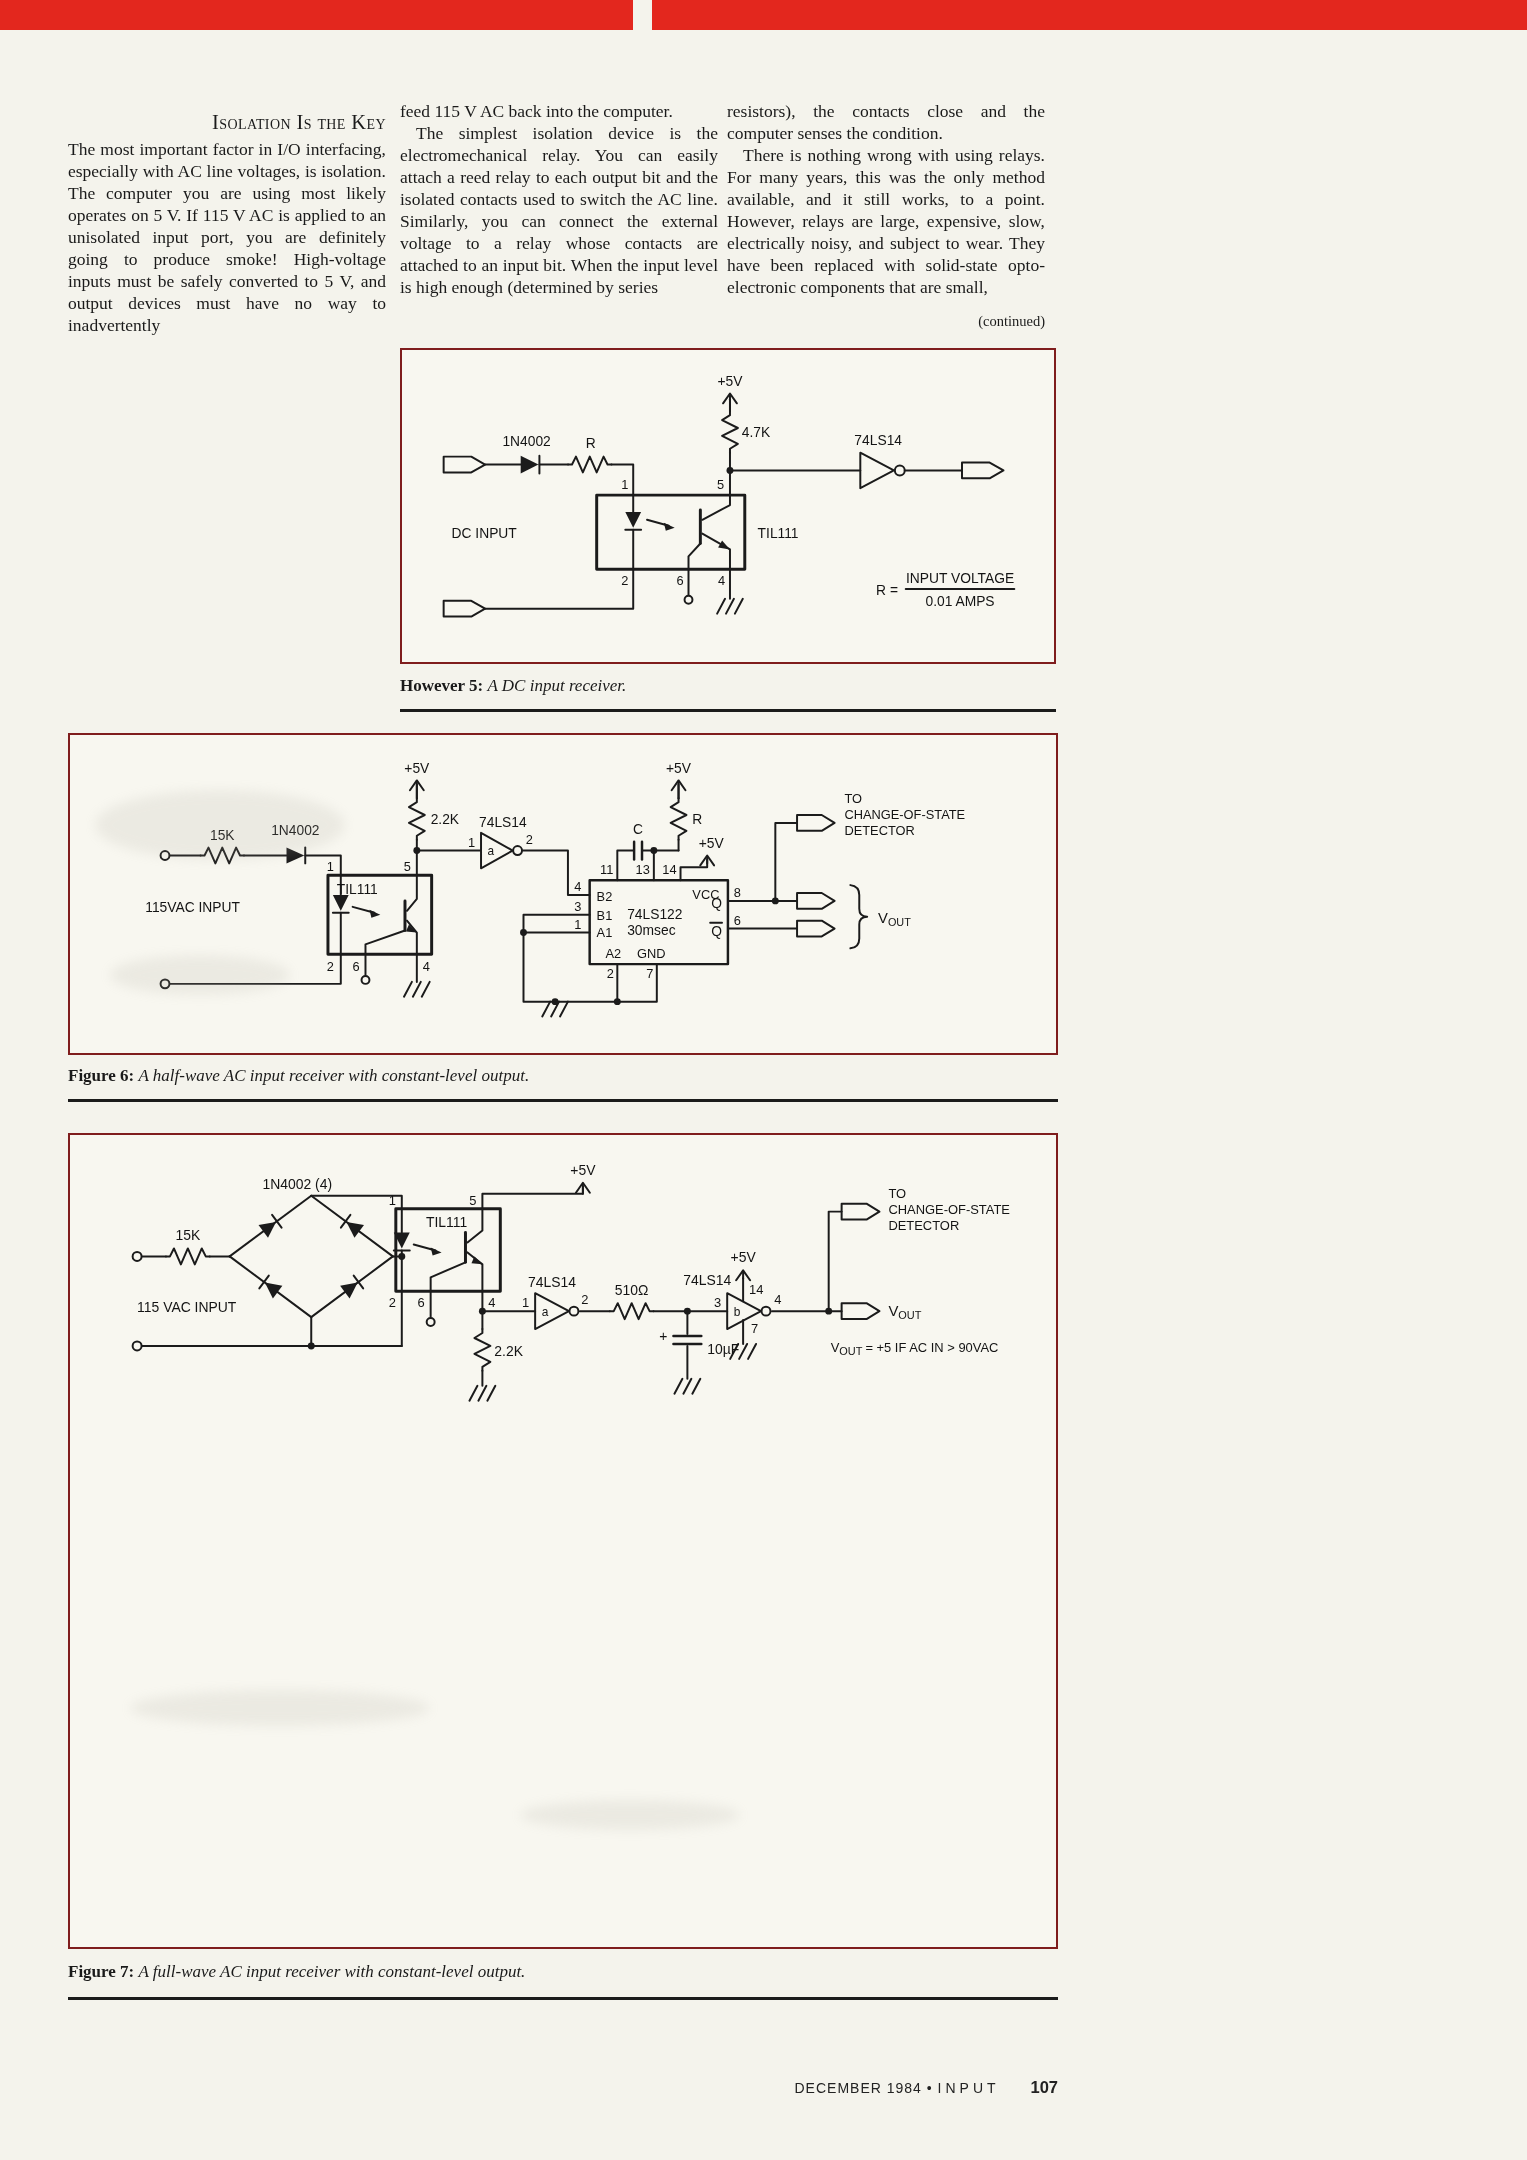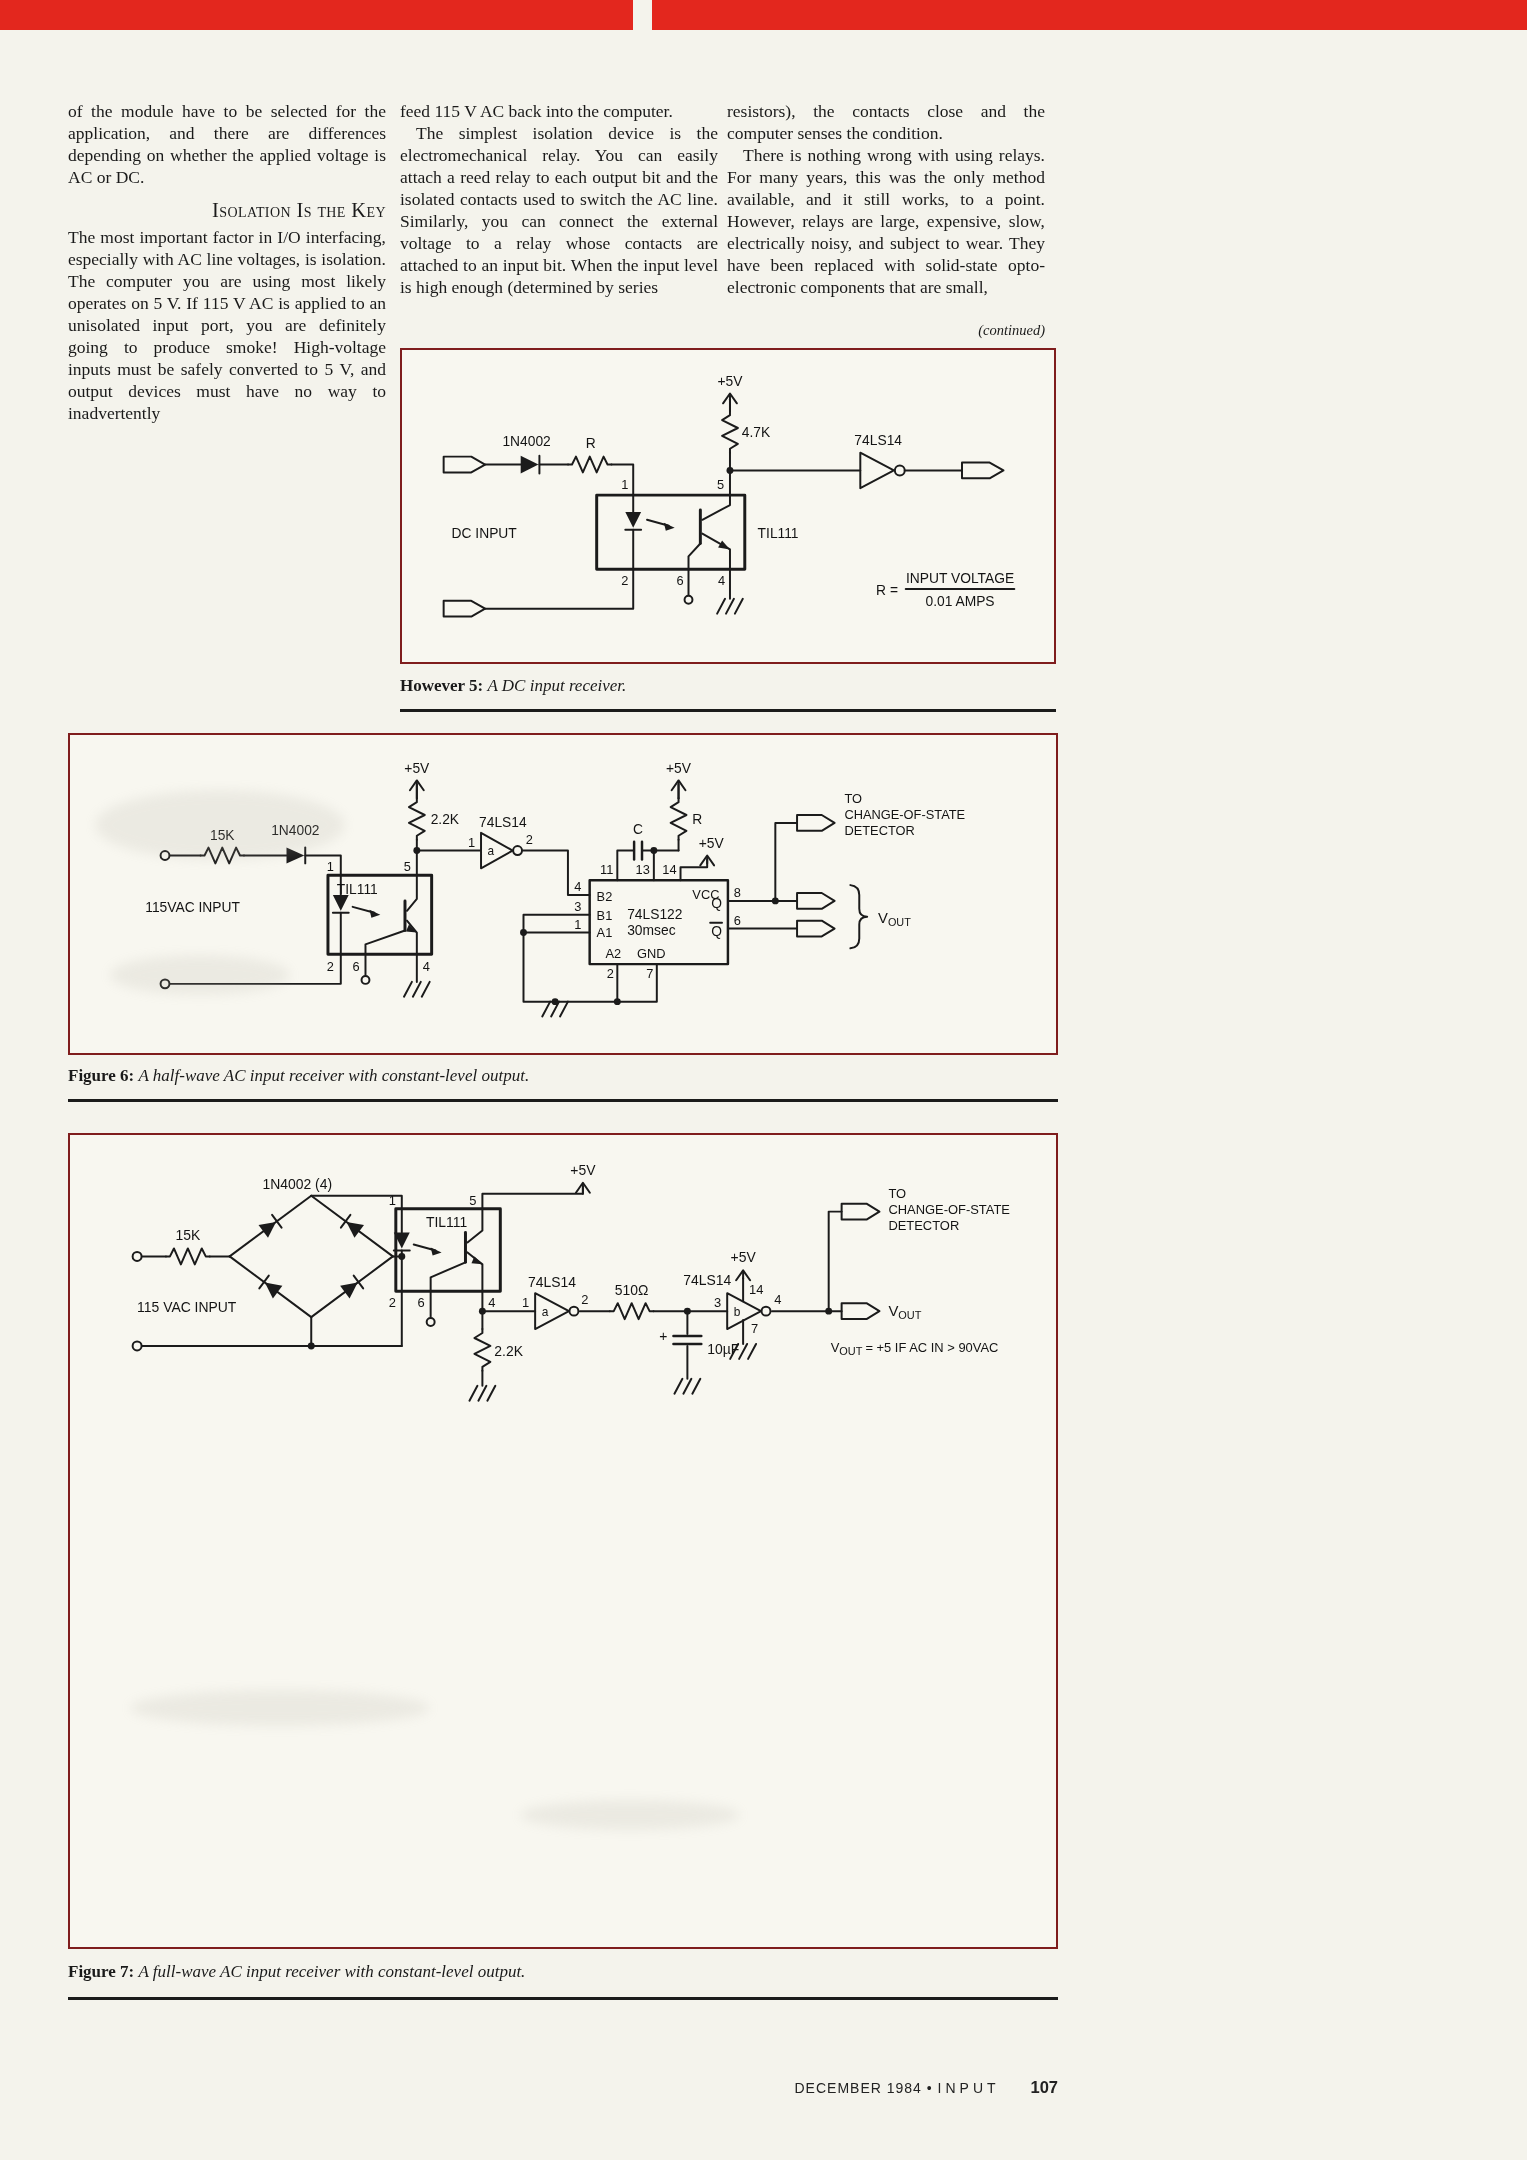--- a/index.html
+++ b/index.html
@@ -8,21 +8,21 @@
         font-family:"Liberation Serif",serif;overflow:hidden;margin:0 auto}
   .redbar{position:absolute;top:0;height:30px;background:#e3271e}
   .redbar.left{left:0;width:633px}
   .redbar.right{left:652px;width:875px}
   .col{position:absolute;top:100px;width:318px;font-size:17.5px;line-height:22px;text-align:justify}
   .col p{text-indent:16px}
   .col p.nofirst{text-indent:0}
   .col1{left:68px}.col2{left:400px}.col3{left:727px}
   h2.sechead{font-size:20.5px;font-weight:normal;font-variant:small-caps;letter-spacing:.4px;
              margin:11px 0 5px;text-align:right}
-  p.continued{text-align:right;font-style:italic;font-size:14.5px;text-indent:0;margin-top:21px}
+  p.continued{text-align:right;font-size:14.5px;text-indent:0;margin-top:12px}
   .figbox{position:absolute;background:#f8f7f0;border:2px solid #7f1d1d}
   .fig5{left:400px;top:348px;width:656px;height:316px}
   .fig6{left:68px;top:733px;width:990px;height:322px}
   .fig7{left:68px;top:1133px;width:990px;height:816px}
   .figbox svg{position:absolute;left:0;top:0;width:100%;height:100%;display:block}
   .caption{position:absolute;font-size:17px}
   .cap5{left:400px;top:676px}
   .cap6{left:68px;top:1066px}
   .cap7{left:68px;top:1962px}
   .caption .caplabel{font-weight:bold}
@@ -50,21 +50,20 @@
 </style>
 </head>
 <body>
 
 <div class="page">
 
   <div class="redbar left"></div>
   <div class="redbar right"></div>
 
   <div class="col col1">
-    <p class="nofirst">of the module have to be selected for the application, and there are differences depending on whether the applied voltage is AC or DC.</p>
     <h2 class="sechead">Isolation Is the Key</h2>
     <p class="nofirst">The most important factor in I/O interfacing, especially with AC line voltages, is isolation. The computer you are using most likely operates on 5 V. If 115 V AC is applied to an unisolated input port, you are definitely going to produce smoke! High-voltage inputs must be safely converted to 5 V, and output devices must have no way to inadvertently</p>
   </div>
   <div class="col col2">
     <p class="nofirst">feed 115 V AC back into the computer.</p>
     <p>The simplest isolation device is the electromechanical relay. You can easily attach a reed relay to each output bit and the isolated contacts used to switch the AC line. Similarly, you can connect the external voltage to a relay whose contacts are attached to an input bit. When the input level is high enough (determined by series</p>
   </div>
   <div class="col col3">
     <p class="nofirst">resistors), the contacts close and the computer senses the condition.</p>
     <p>There is nothing wrong with using relays. For many years, this was the only method available, and it still works, to a point. However, relays are large, expensive, slow, electrically noisy, and subject to wear. They have been replaced with solid-state opto-electronic components that are small,</p>

